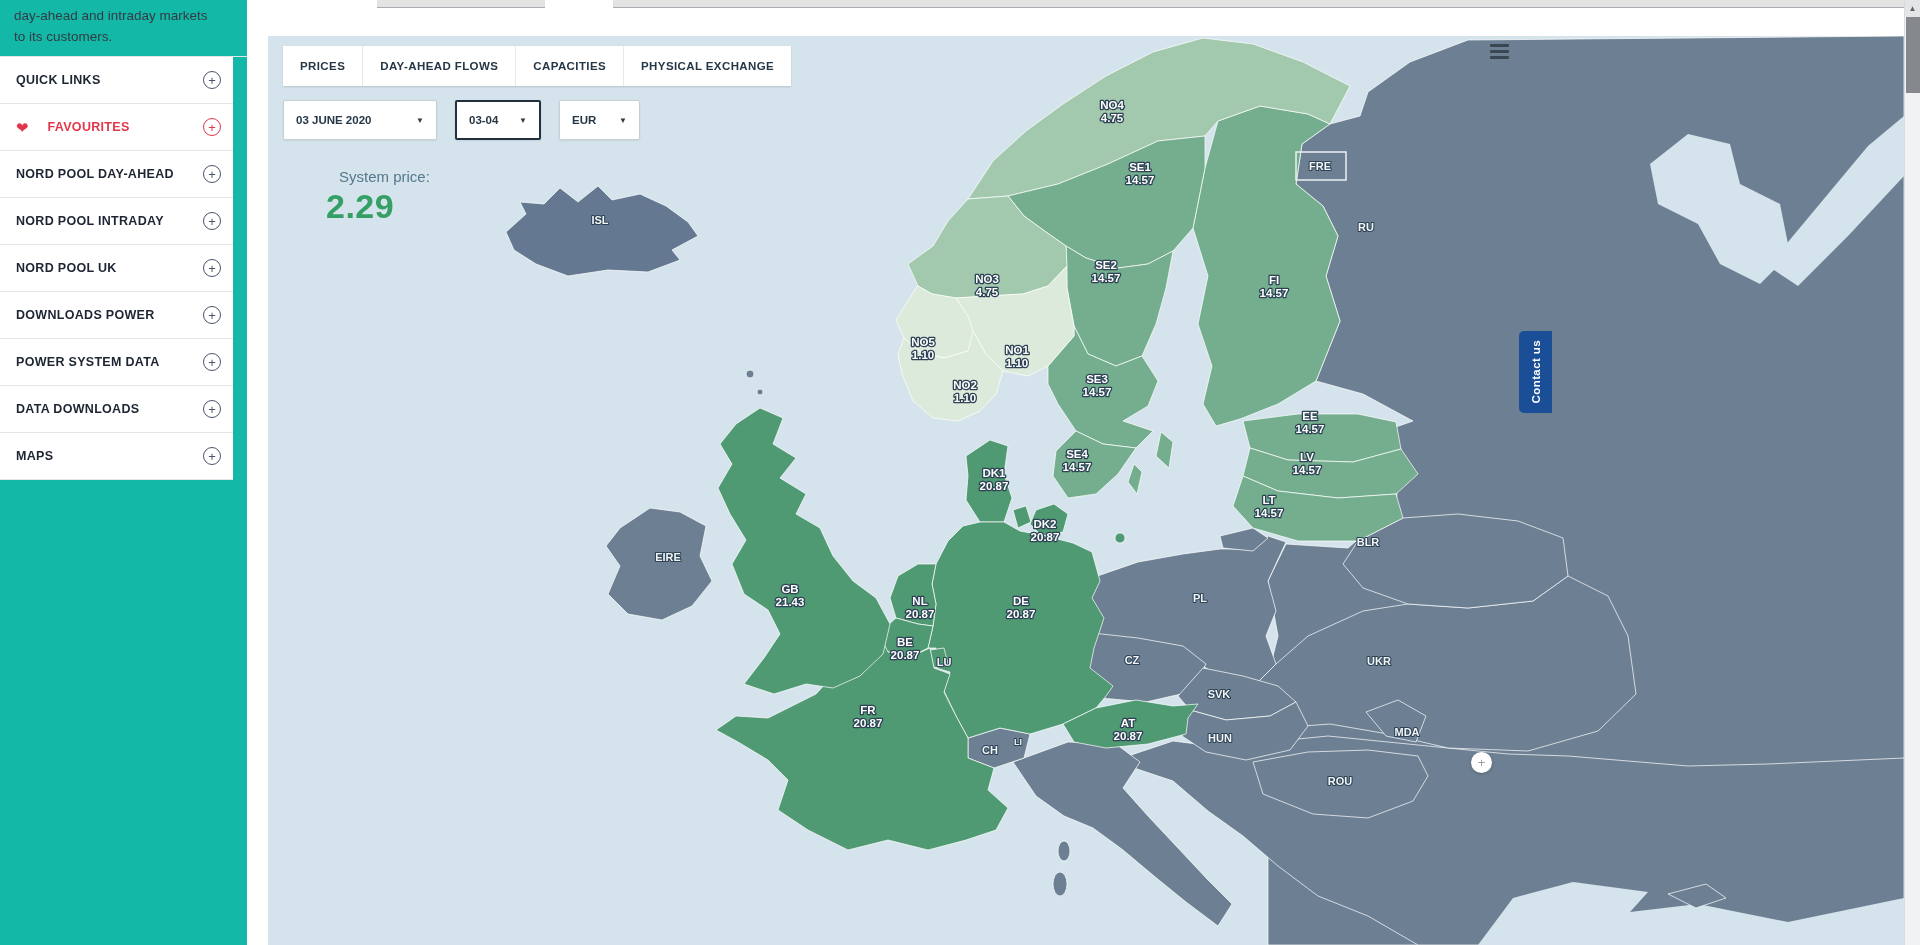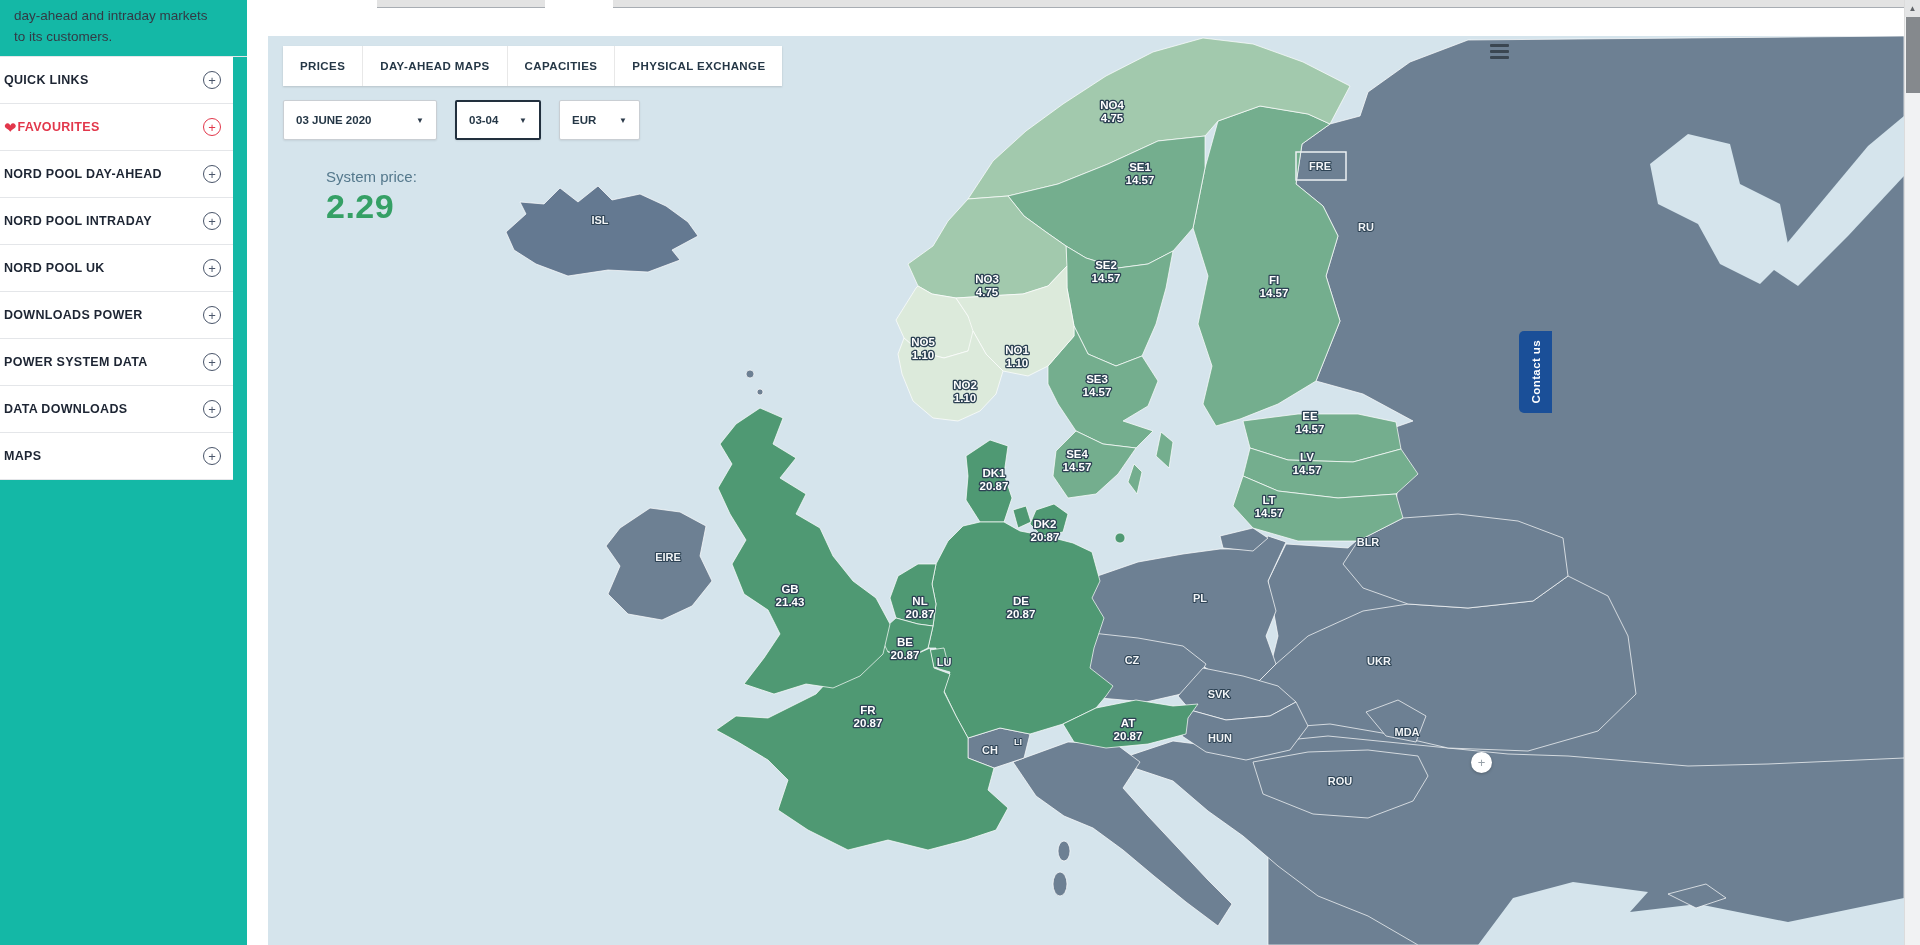--- a/index.html
+++ b/index.html
@@ -4,23 +4,23 @@
 <style>
   html,body{margin:0;padding:0;}
   body{width:1920px;height:945px;overflow:hidden;position:relative;background:#fff;
        font-family:"Liberation Sans",sans-serif;}
 
   
   .sidebar{position:absolute;left:0;top:0;width:247px;height:100%;background:#14b8a6;}
   .sidebar-intro{margin:0;padding:5px 14px 9px;font-size:13.5px;line-height:21px;color:#333a45;}
   .sidebar-nav{border-top:1px solid #e4e6e9;}
   .nav-row{position:relative;height:47px;border-bottom:1px solid #e4e6e9;display:flex;
-           align-items:center;padding:0 4px;width:233px;box-sizing:border-box;cursor:pointer;background:#fff;}
+           align-items:center;padding:0 16px;width:233px;box-sizing:border-box;cursor:pointer;background:#fff;}
   .nav-label{font-size:12.5px;font-weight:bold;color:#1d2533;letter-spacing:.3px;}
-  .nav-row.fav .nav-label{color:#e2374b;margin-left:1px;}
+  .nav-row.fav .nav-label{color:#e2374b;margin-left:19px;}
   .heart-icon{color:#e2374b;font-size:15px;line-height:1;}
   .plus-icon{position:absolute;right:12px;width:16px;height:16px;border:1.5px solid #49556a;
              border-radius:50%;color:#49556a;display:flex;align-items:center;justify-content:center;
              font-size:13px;font-weight:400;line-height:1;padding:0;background:none;}
   .nav-row.fav .plus-icon{border-color:#e2374b;color:#e2374b;}
 
   
   .main{position:absolute;left:247px;top:0;width:1657px;height:100%;}
   .top-strip{position:absolute;left:130px;top:0;width:1527px;height:7px;background:#e3e3e3;
              border-bottom:1px solid #a8adb3;}
@@ -41,21 +41,21 @@
   .select{height:40px;background:#fff;border:1px solid #c9ced3;border-radius:2px;display:flex;
           align-items:center;justify-content:space-between;padding:0 12px;font-size:11.5px;
           font-weight:bold;color:#253746;box-sizing:border-box;cursor:pointer;
           box-shadow:0 1px 2px rgba(0,0,0,.08);}
   .select.date{width:154px;}
   .select.hour{width:86px;border:2px solid #22303e;}
   .select.cur{width:81px;}
   .caret{font-size:8px;color:#2b3a4a;margin-left:10px;}
 
   .system-price{position:absolute;left:58px;top:132px;z-index:5;}
-  .sp-label{font-size:15px;color:#54788c;}
+  .sp-label{font-size:15px;color:#54788c;margin-left:13px;}
   .sp-value{font-size:34px;font-weight:bold;color:#35a065;margin-top:2px;letter-spacing:.5px;}
 
   .burger{position:absolute;left:1222px;top:8px;width:19px;height:16px;background:none;border:none;
           padding:0;cursor:pointer;z-index:5;}
   .burger span{display:block;height:3px;background:#3a4651;margin-bottom:3px;border-radius:1px;}
 
   .zoom-btn{position:absolute;left:1203px;top:716px;width:21px;height:21px;border-radius:50%;
             background:#fff;border:none;box-shadow:0 1px 3px rgba(0,0,0,.25);color:#97a0a8;
             font-size:13px;display:flex;align-items:center;justify-content:center;cursor:pointer;z-index:5;}
 
@@ -234,21 +234,21 @@
         <text x="860" y="691" class="map-label"><tspan x="860">AT</tspan><tspan x="860" dy="13">20.87</tspan></text>
         <text x="1139" y="700" class="map-label dim"><tspan x="1139">MDA</tspan></text>
         <text x="952" y="706" class="map-label dim"><tspan x="952">HUN</tspan></text>
         <text x="750" y="709" class="map-label dim small"><tspan x="750">LI</tspan></text>
         <text x="722" y="718" class="map-label dim"><tspan x="722">CH</tspan></text>
         <text x="1072" y="749" class="map-label dim"><tspan x="1072">ROU</tspan></text>
       </svg>
 
     <div class="tabs">
       <button class="tab active">PRICES</button>
-      <button class="tab">DAY-AHEAD MAPS</button>
+      <button class="tab">DAY-AHEAD FLOWS</button>
       <button class="tab">CAPACITIES</button>
       <button class="tab">PHYSICAL EXCHANGE</button>
     </div>
 
     <div class="filters">
       <div class="select date">
         <span>03 JUNE 2020</span>
         <span class="caret">▼</span>
       </div>
       <div class="select hour">

